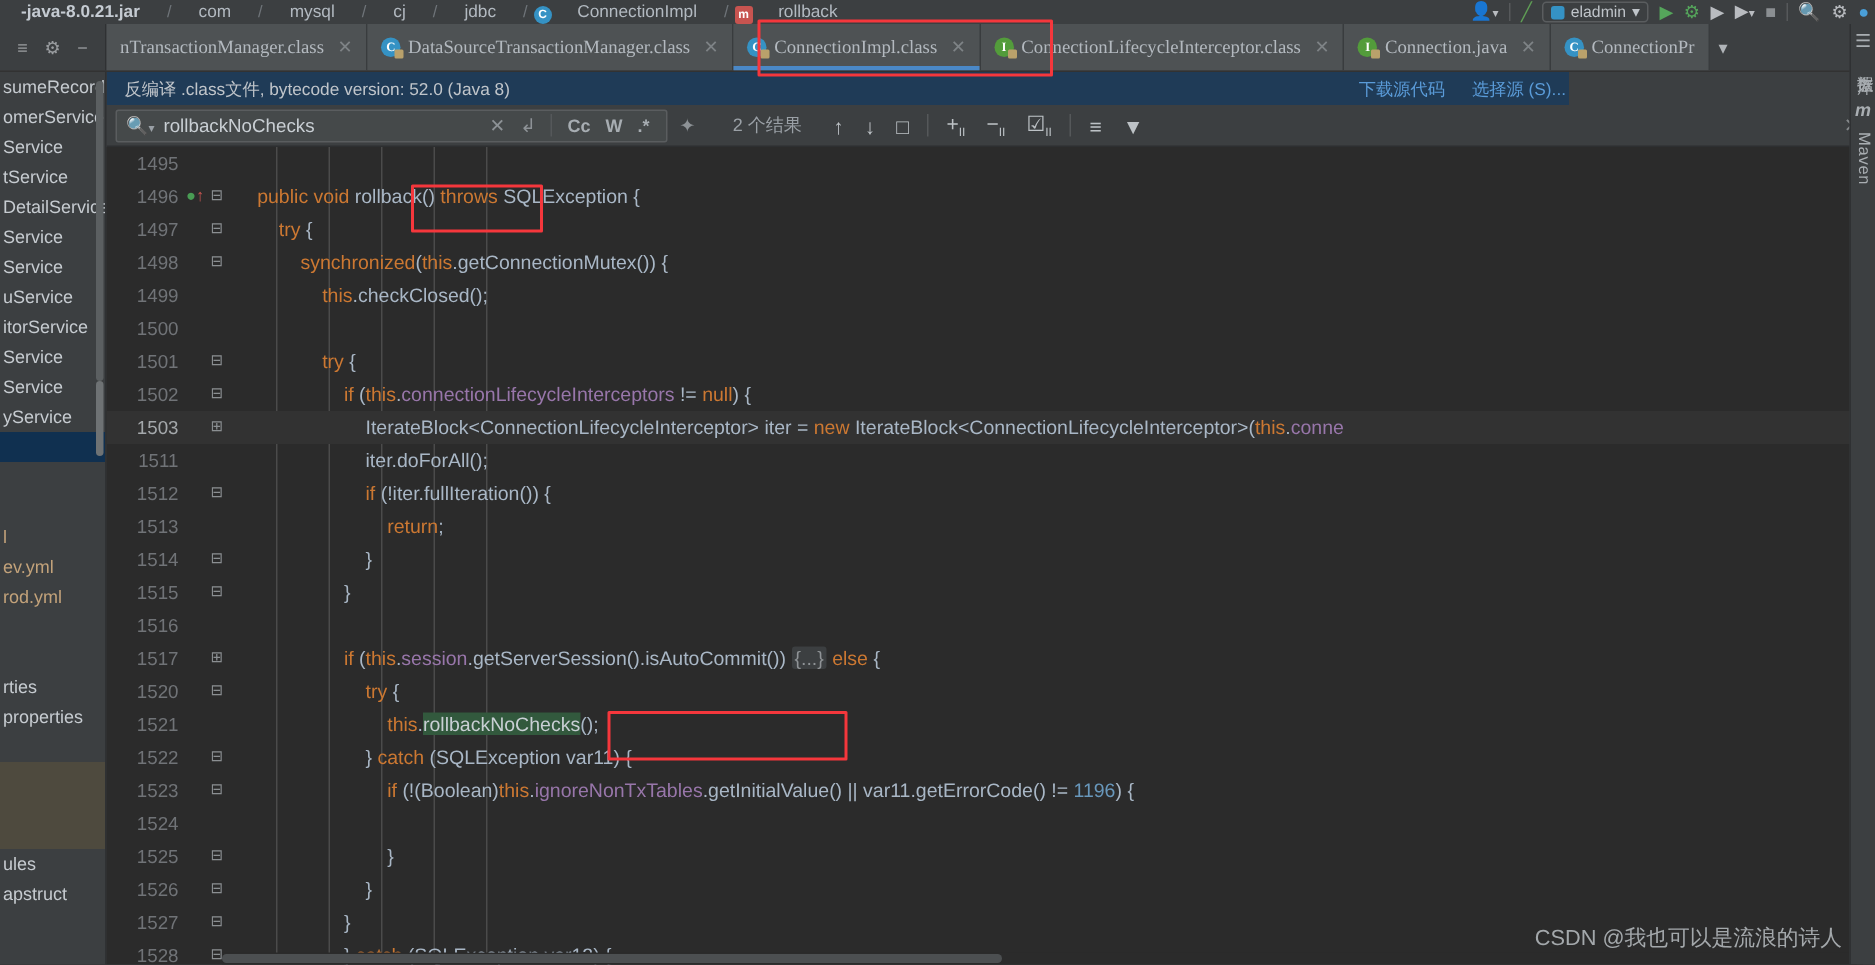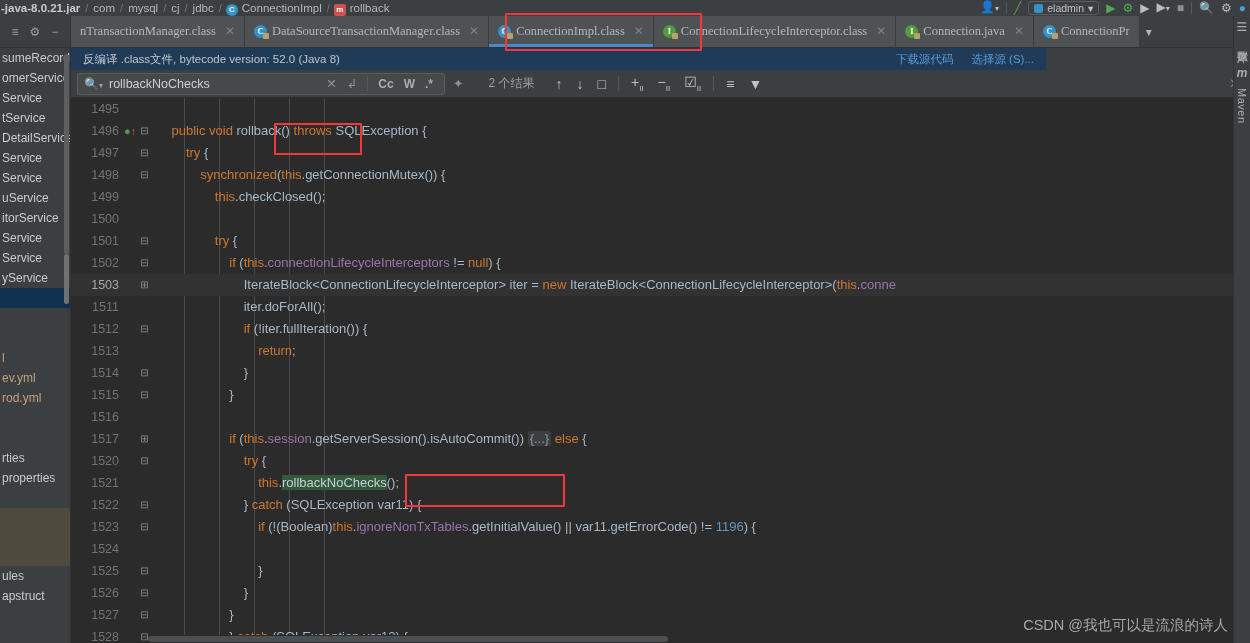--- a/index.html
+++ b/index.html
@@ -12,21 +12,21 @@
   .app { position: relative; width: 1250px; height: 643px; }
 
   
   .breadcrumb {
     position: absolute; left: 0; top: 0; width: 1250px; height: 16px;
     background: #3c3f41; color: #a9b7c6;
     font-size: 11.5px; line-height: 16px;
     white-space: nowrap; overflow: hidden;
     display: flex; align-items: center;
   }
-  .crumb { color: #b2b9c0; padding: 0 1px; }
+  .crumb { color: #b2b9c0; padding: 0 14px; }
   .crumb.bold { font-weight: bold; color: #c5cbd2; }
   .crumb-sep { color: #6f7479; padding: 0 4px; font-size: 11px; }
   .crumb-ico {
     display: inline-block; width: 12px; height: 12px; border-radius: 50%;
     margin-right: 3px; position: relative; top: 2px;
     font-size: 8px; line-height: 12px; text-align: center;
     color: #ffffff; font-weight: bold;
   }
   .ico-class { background: #3592c4; }
   .ico-method { background: #c75450; border-radius: 2px; }
@@ -78,21 +78,21 @@
     width: 6px; height: 6px; background: #b9a16b; border-radius: 1px;
   }
   .tab-chev { display:flex; align-items:center; padding: 0 6px; color: #b0b4b8; font-size: 12px; }
 
   
   .notif {
     position: absolute; left: 71px; top: 48px; width: 975px; height: 22px;
     background: #1f3b57; display: flex; align-items: center;
     color: #c0c5ca; font-size: 11.5px; padding-left: 12px;
   }
-  .notif .links { margin-left: auto; display: flex; gap: 18px; padding-right: 12px; }
+  .notif .links { margin-left: auto; display: flex; gap: 18px; padding-right: 2px; }
   .notif .links a { color: #5a9bd8; text-decoration: none; }
 
   
   .findbar {
     position: absolute; left: 71px; top: 70px; width: 1179px; height: 28px;
     background: #3c3f41; display: flex; align-items: center;
     border-bottom: 1px solid #2d2f31;
   }
   .find-field {
     display: flex; align-items: center; background: #45494a;

